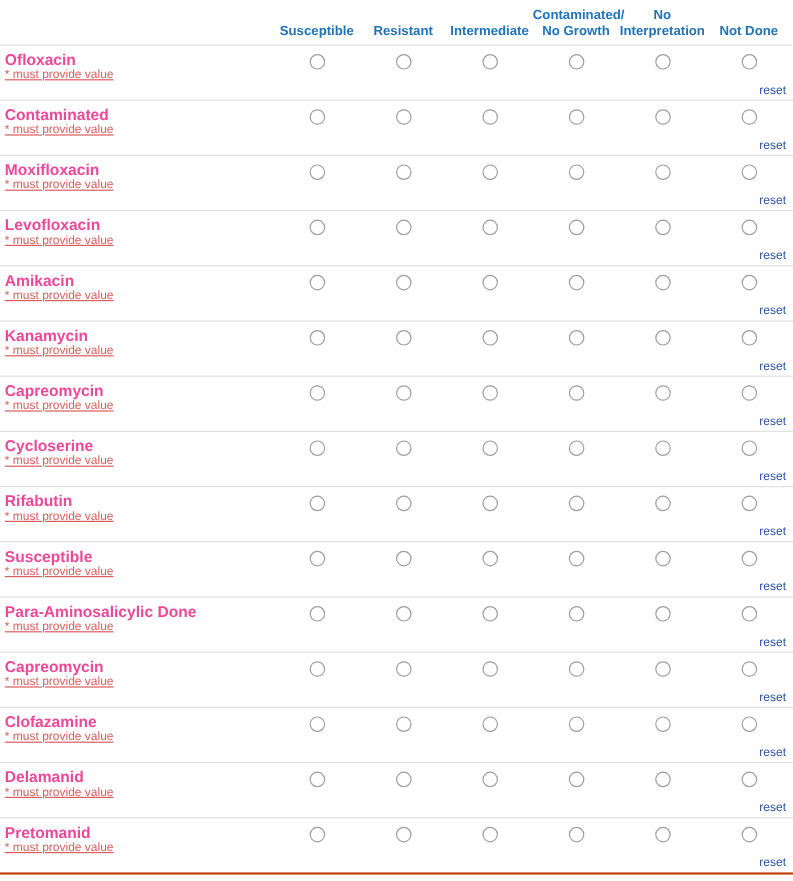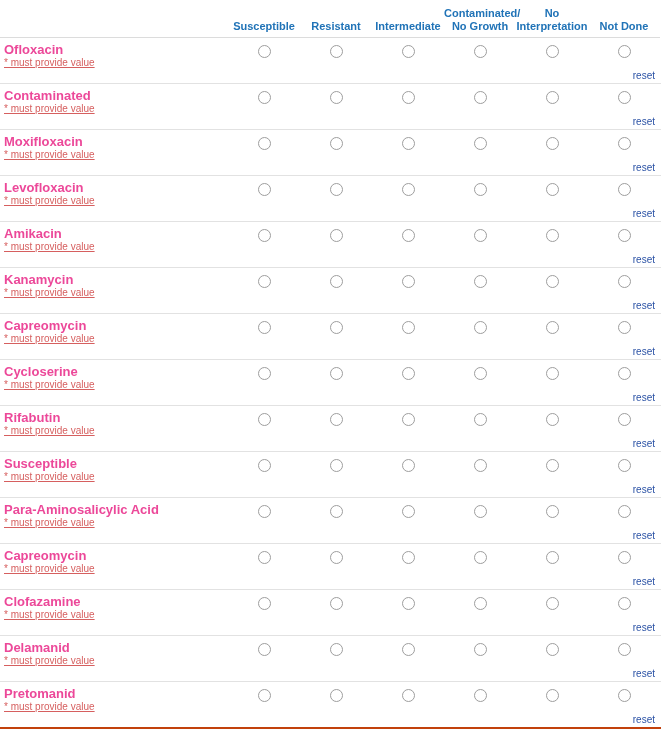--- a/index.html
+++ b/index.html
@@ -380,21 +380,21 @@
           <div class="radio-cell">
             <div class="radio"></div>
           </div>
         </div>
     <span class="reset-link">reset</span>
   </div>
 
   <div class="drug-row">
     <div class="grid row-grid">
       <div class="label-cell">
-        <div class="drug-name">Para-Aminosalicylic Acid</div>
+        <div class="drug-name">Para-Aminosalicylic Done</div>
         <div class="required-note">* must provide value</div>
       </div>
     <div class="radio-cell">
             <div class="radio"></div>
           </div>
           <div class="radio-cell">
             <div class="radio"></div>
           </div>
           <div class="radio-cell">
             <div class="radio"></div>

